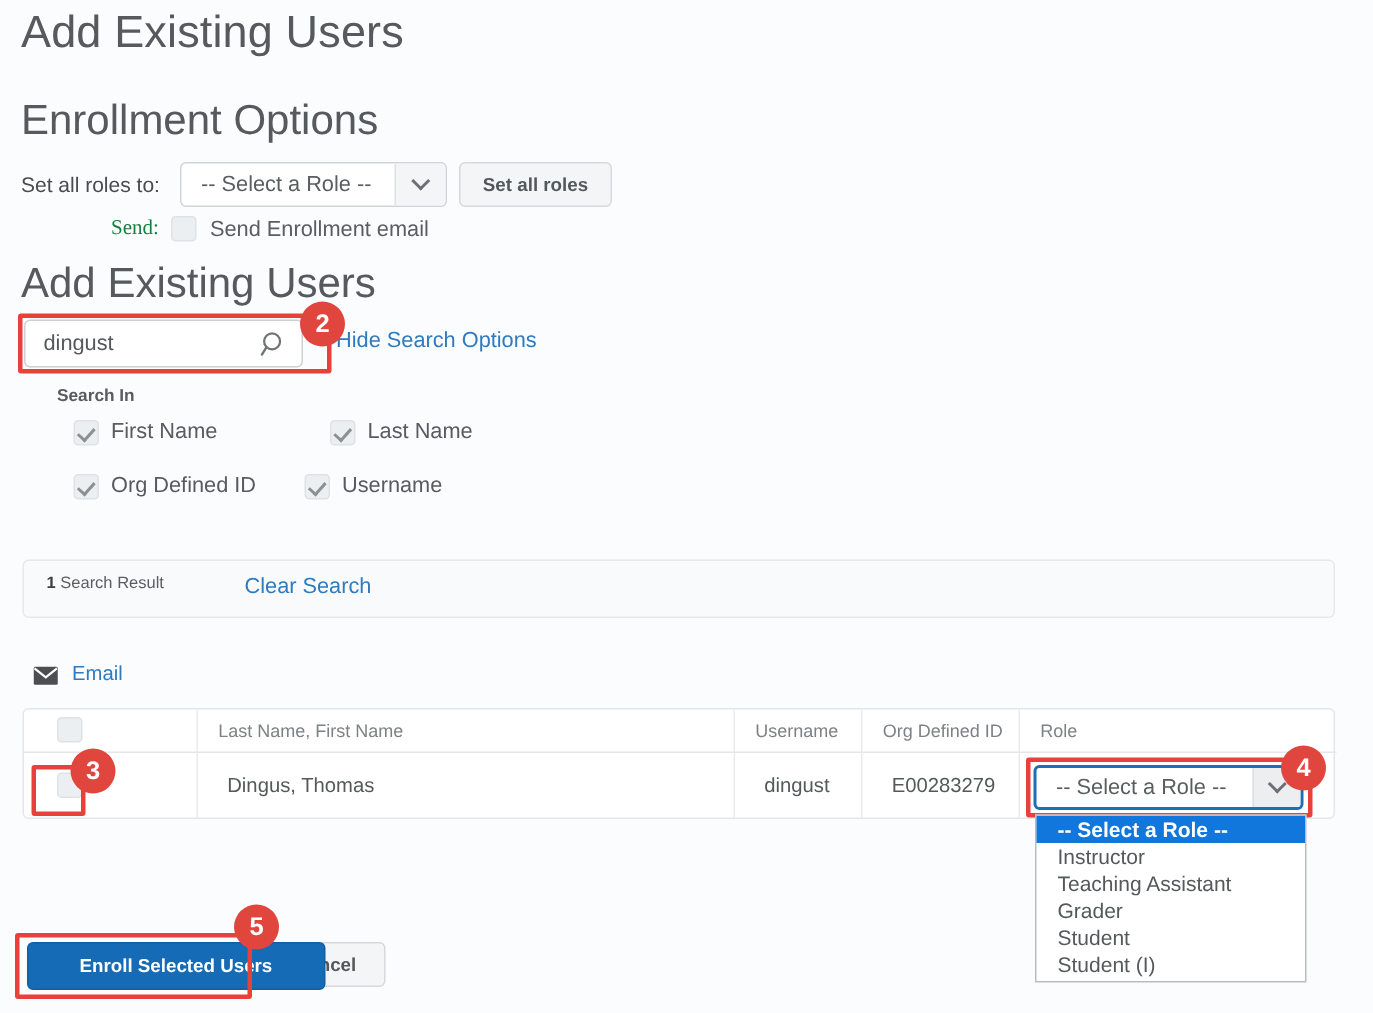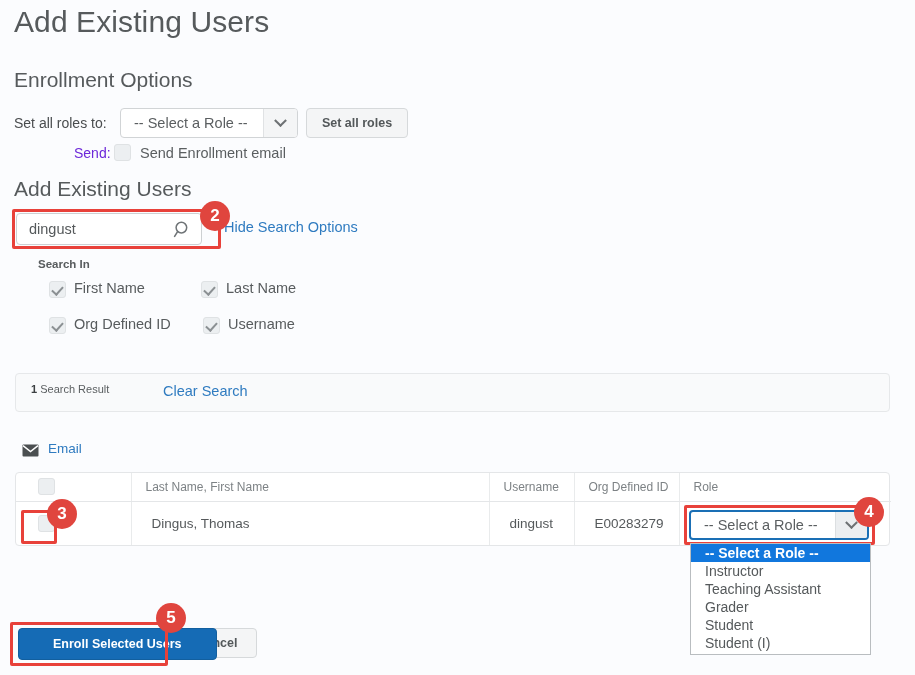--- a/index.html
+++ b/index.html
@@ -14,34 +14,34 @@
   .page { position: relative; width: 915px; height: 675px; }
 
   
   .h1 {
     position: absolute; left: 14px; top: 2px;
     font-size: 30px; font-weight: 400; color: #565a5c;
     letter-spacing: 0.1px; line-height: 40px;
   }
   .h2 {
     position: absolute; left: 14px;
-    font-size: 21px; font-weight: 400; color: #565a5c;
+    font-size: 28px; font-weight: 400; color: #565a5c;
     line-height: 28px;
   }
   #h2-enroll { top: 66px; }
   #h2-add    { top: 175px; }
 
   
   .lbl-setall {
     position: absolute; left: 14px; top: 115px;
     font-size: 14px; color: #494c4e;
   }
   .lbl-send {
     position: absolute; left: 74px; top: 145px;
-    font-size: 14px; color: #6d28d9;
+    font-size: 14px; color: #15803d; font-family: Liberation Serif, serif;
   }
 
   .select-box {
     position: absolute; display: flex; align-items: stretch;
     background: #fff; border: 1px solid #d1d4d6; border-radius: 4px;
     height: 30px; overflow: hidden;
   }
   #role-select-top { left: 120px; top: 108px; width: 178px; }
   .select-box .sv {
     flex: 1; display: flex; align-items: center;
@@ -101,21 +101,21 @@
     position: absolute; left: 224px; top: 219px;
     font-size: 14.5px; color: #2f7bc0; cursor: pointer;
   }
   #lbl-searchin {
     position: absolute; left: 38px; top: 258px;
     font-size: 11.5px; font-weight: 700; color: #585c5e;
   }
   .sopt { position: absolute; font-size: 14.5px; color: #585c5e; }
   .sopt .cb { margin-right: 8px; }
   #sopt-first { left: 49px; top: 280px; }
-  #sopt-last  { left: 201px; top: 280px; }
+  #sopt-last  { left: 220px; top: 280px; }
   #sopt-org   { left: 49px; top: 316px; }
   #sopt-user  { left: 203px; top: 316px; }
 
   
   #result-bar {
     position: absolute; left: 15px; top: 373px;
     width: 875px; height: 39px;
     background: #f9fafb; border: 1px solid #e6e8ea; border-radius: 4px;
   }
   #result-count {

